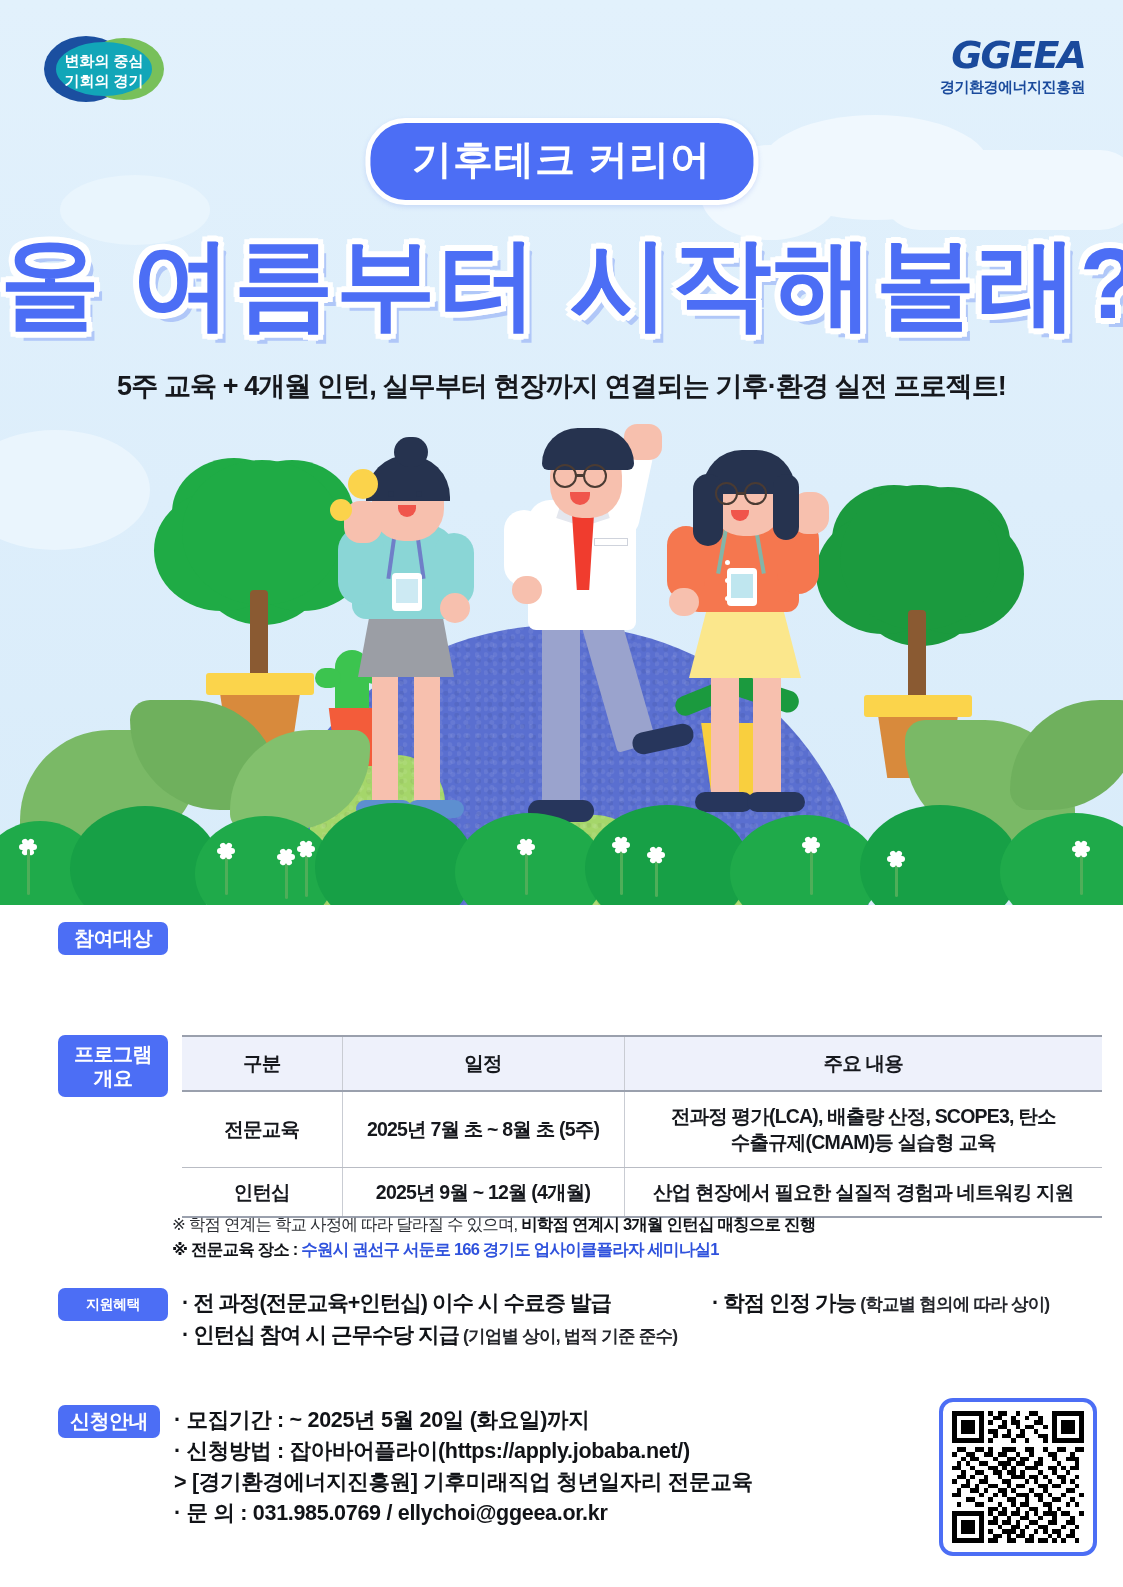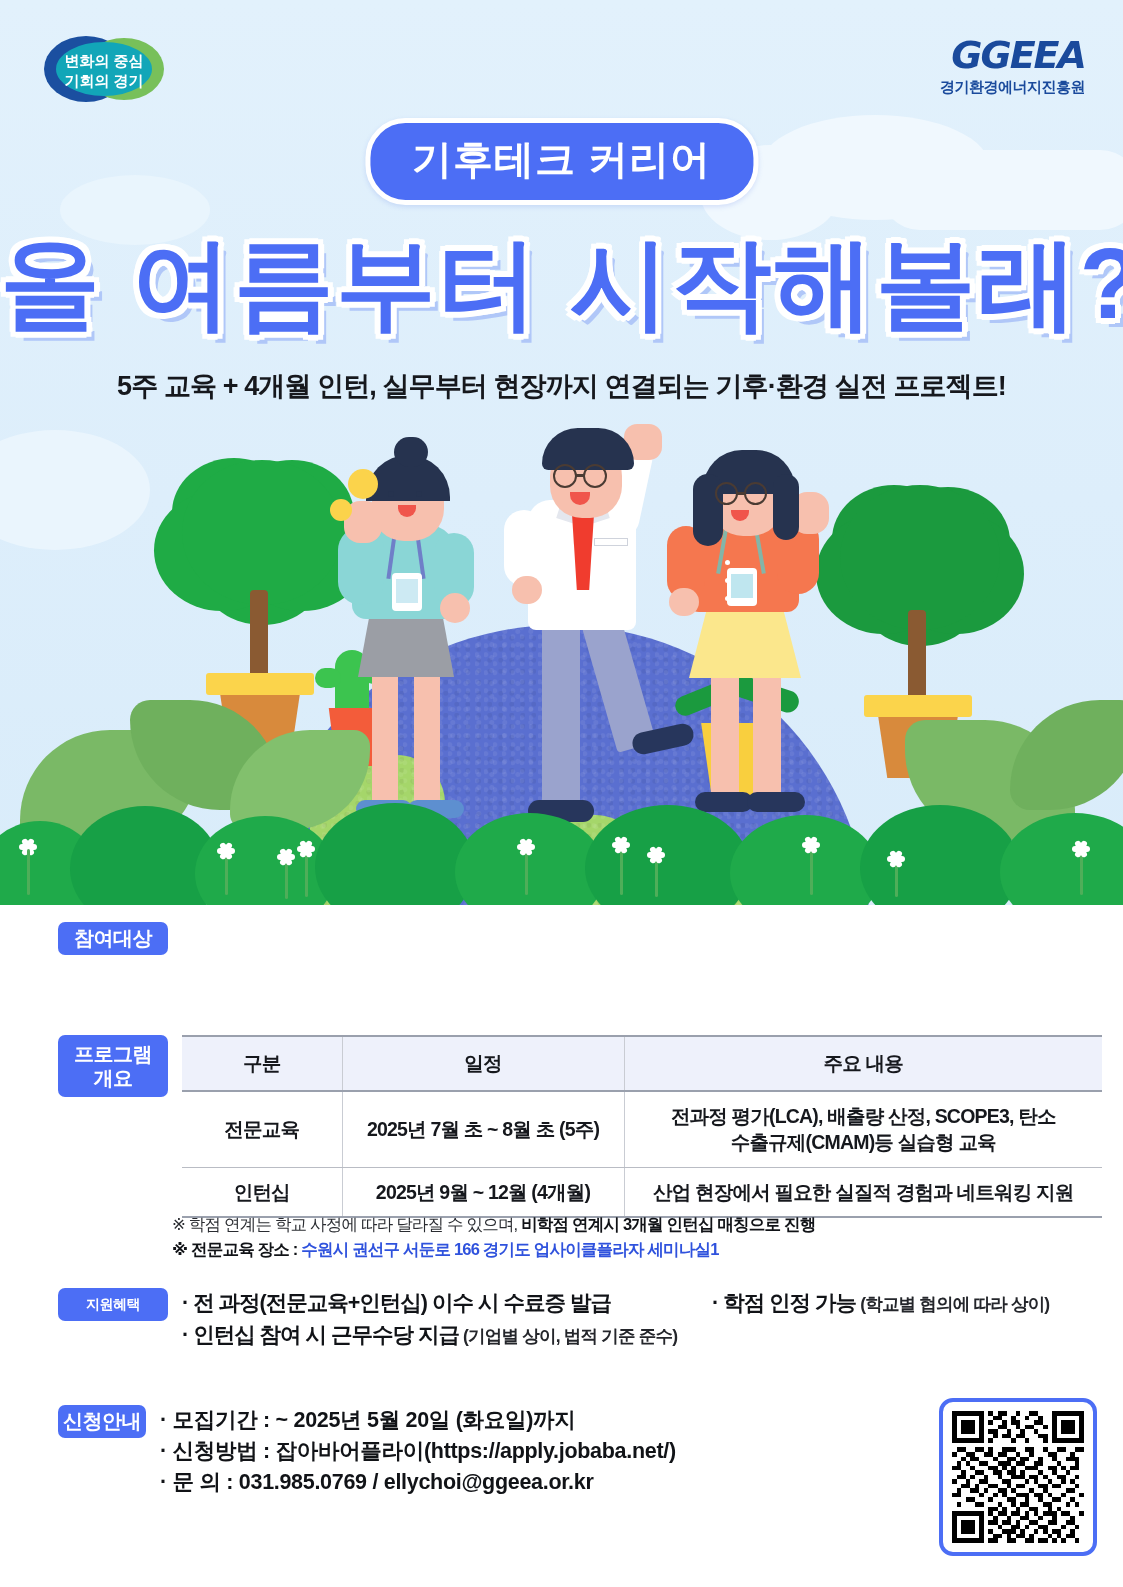--- a/index.html
+++ b/index.html
@@ -197,21 +197,21 @@
   .note .blue { color: #2f52dd; font-weight: 800; }
 
   
   #sec-benefit { left: 58px; top: 383px; }
   #sec-benefit .tag { width: 110px; height: 33px; font-size: 14px; line-height: 33px; }
   .twocol { display:flex; }
   .twocol .colA { width: 530px; }
 
   
   #sec-apply { left: 58px; top: 500px; }
-  #sec-apply .tag { width: 88px; height: 33px; font-size: 20px; line-height: 33px; }
+  #sec-apply .tag { width: 102px; height: 33px; font-size: 20px; line-height: 33px; }
   .li.latin { letter-spacing: -0.3px; }
 
   
   .qr-wrap {
     position: absolute; right: 26px; top: 493px;
     width: 158px; height: 158px; border: 4px solid #4c6ef5; border-radius: 14px;
     background: #ffffff; padding: 9px;
   }
   .qr { width: 100%; height: 100%; }
 </style>
@@ -516,20 +516,21 @@
         </div>
       </div>
     </div>
   </div>
 
   <div class="sec" id="sec-apply">
     <div class="tag">신청안내</div>
     <div class="body">
       <div class="li latin">· 모집기간 : ~ 2025년 5월 20일 (화요일)까지</div>
       <div class="li latin">· 신청방법 : 잡아바어플라이(https://apply.jobaba.net/)</div>
+      <div class="li latin">   &gt; [경기환경에너지진흥원] 기후미래직업 청년일자리 전문교육</div>
       <div class="li latin">· 문      의 : 031.985.0769 / ellychoi@ggeea.or.kr</div>
     </div>
   </div>
 
   <div class="qr-wrap">
     <svg class="qr" viewBox="0 0 29 29" shape-rendering="crispEdges">
       <rect width="29" height="29" fill="#ffffff"></rect>
       <g fill="#000000">
         <rect x="0" y="0" width="7" height="1"></rect>
           <rect x="0" y="6" width="7" height="1"></rect>

